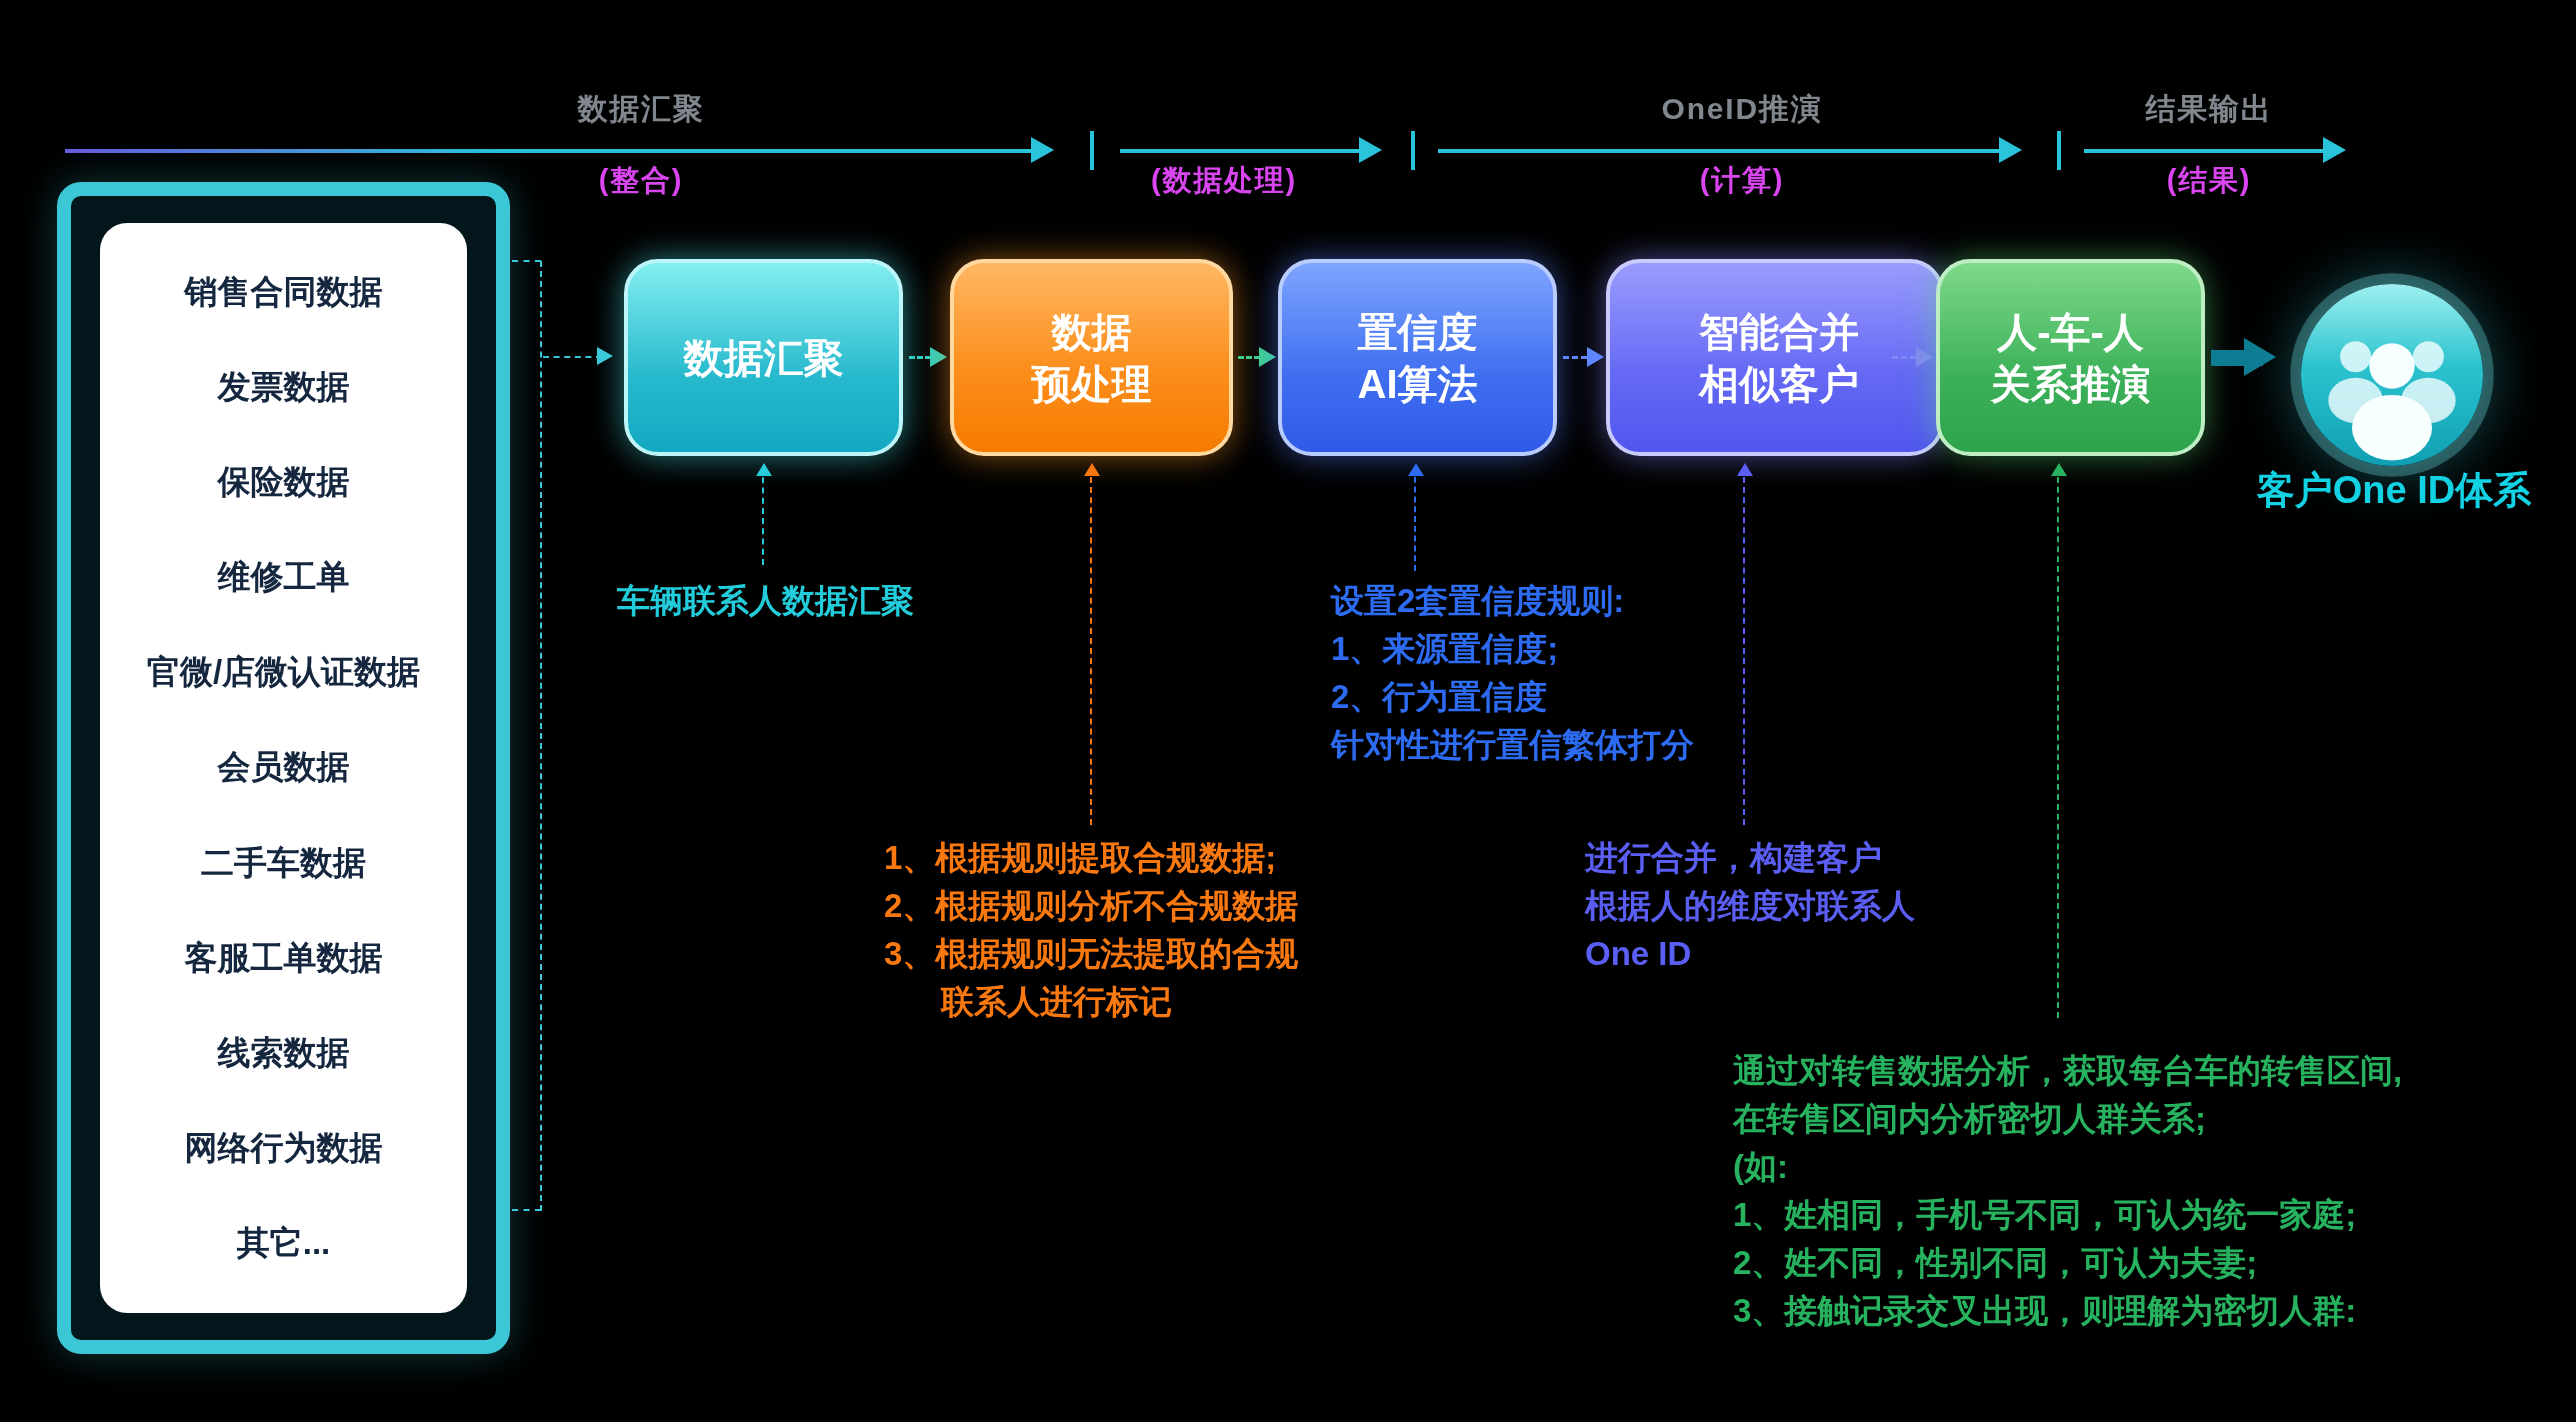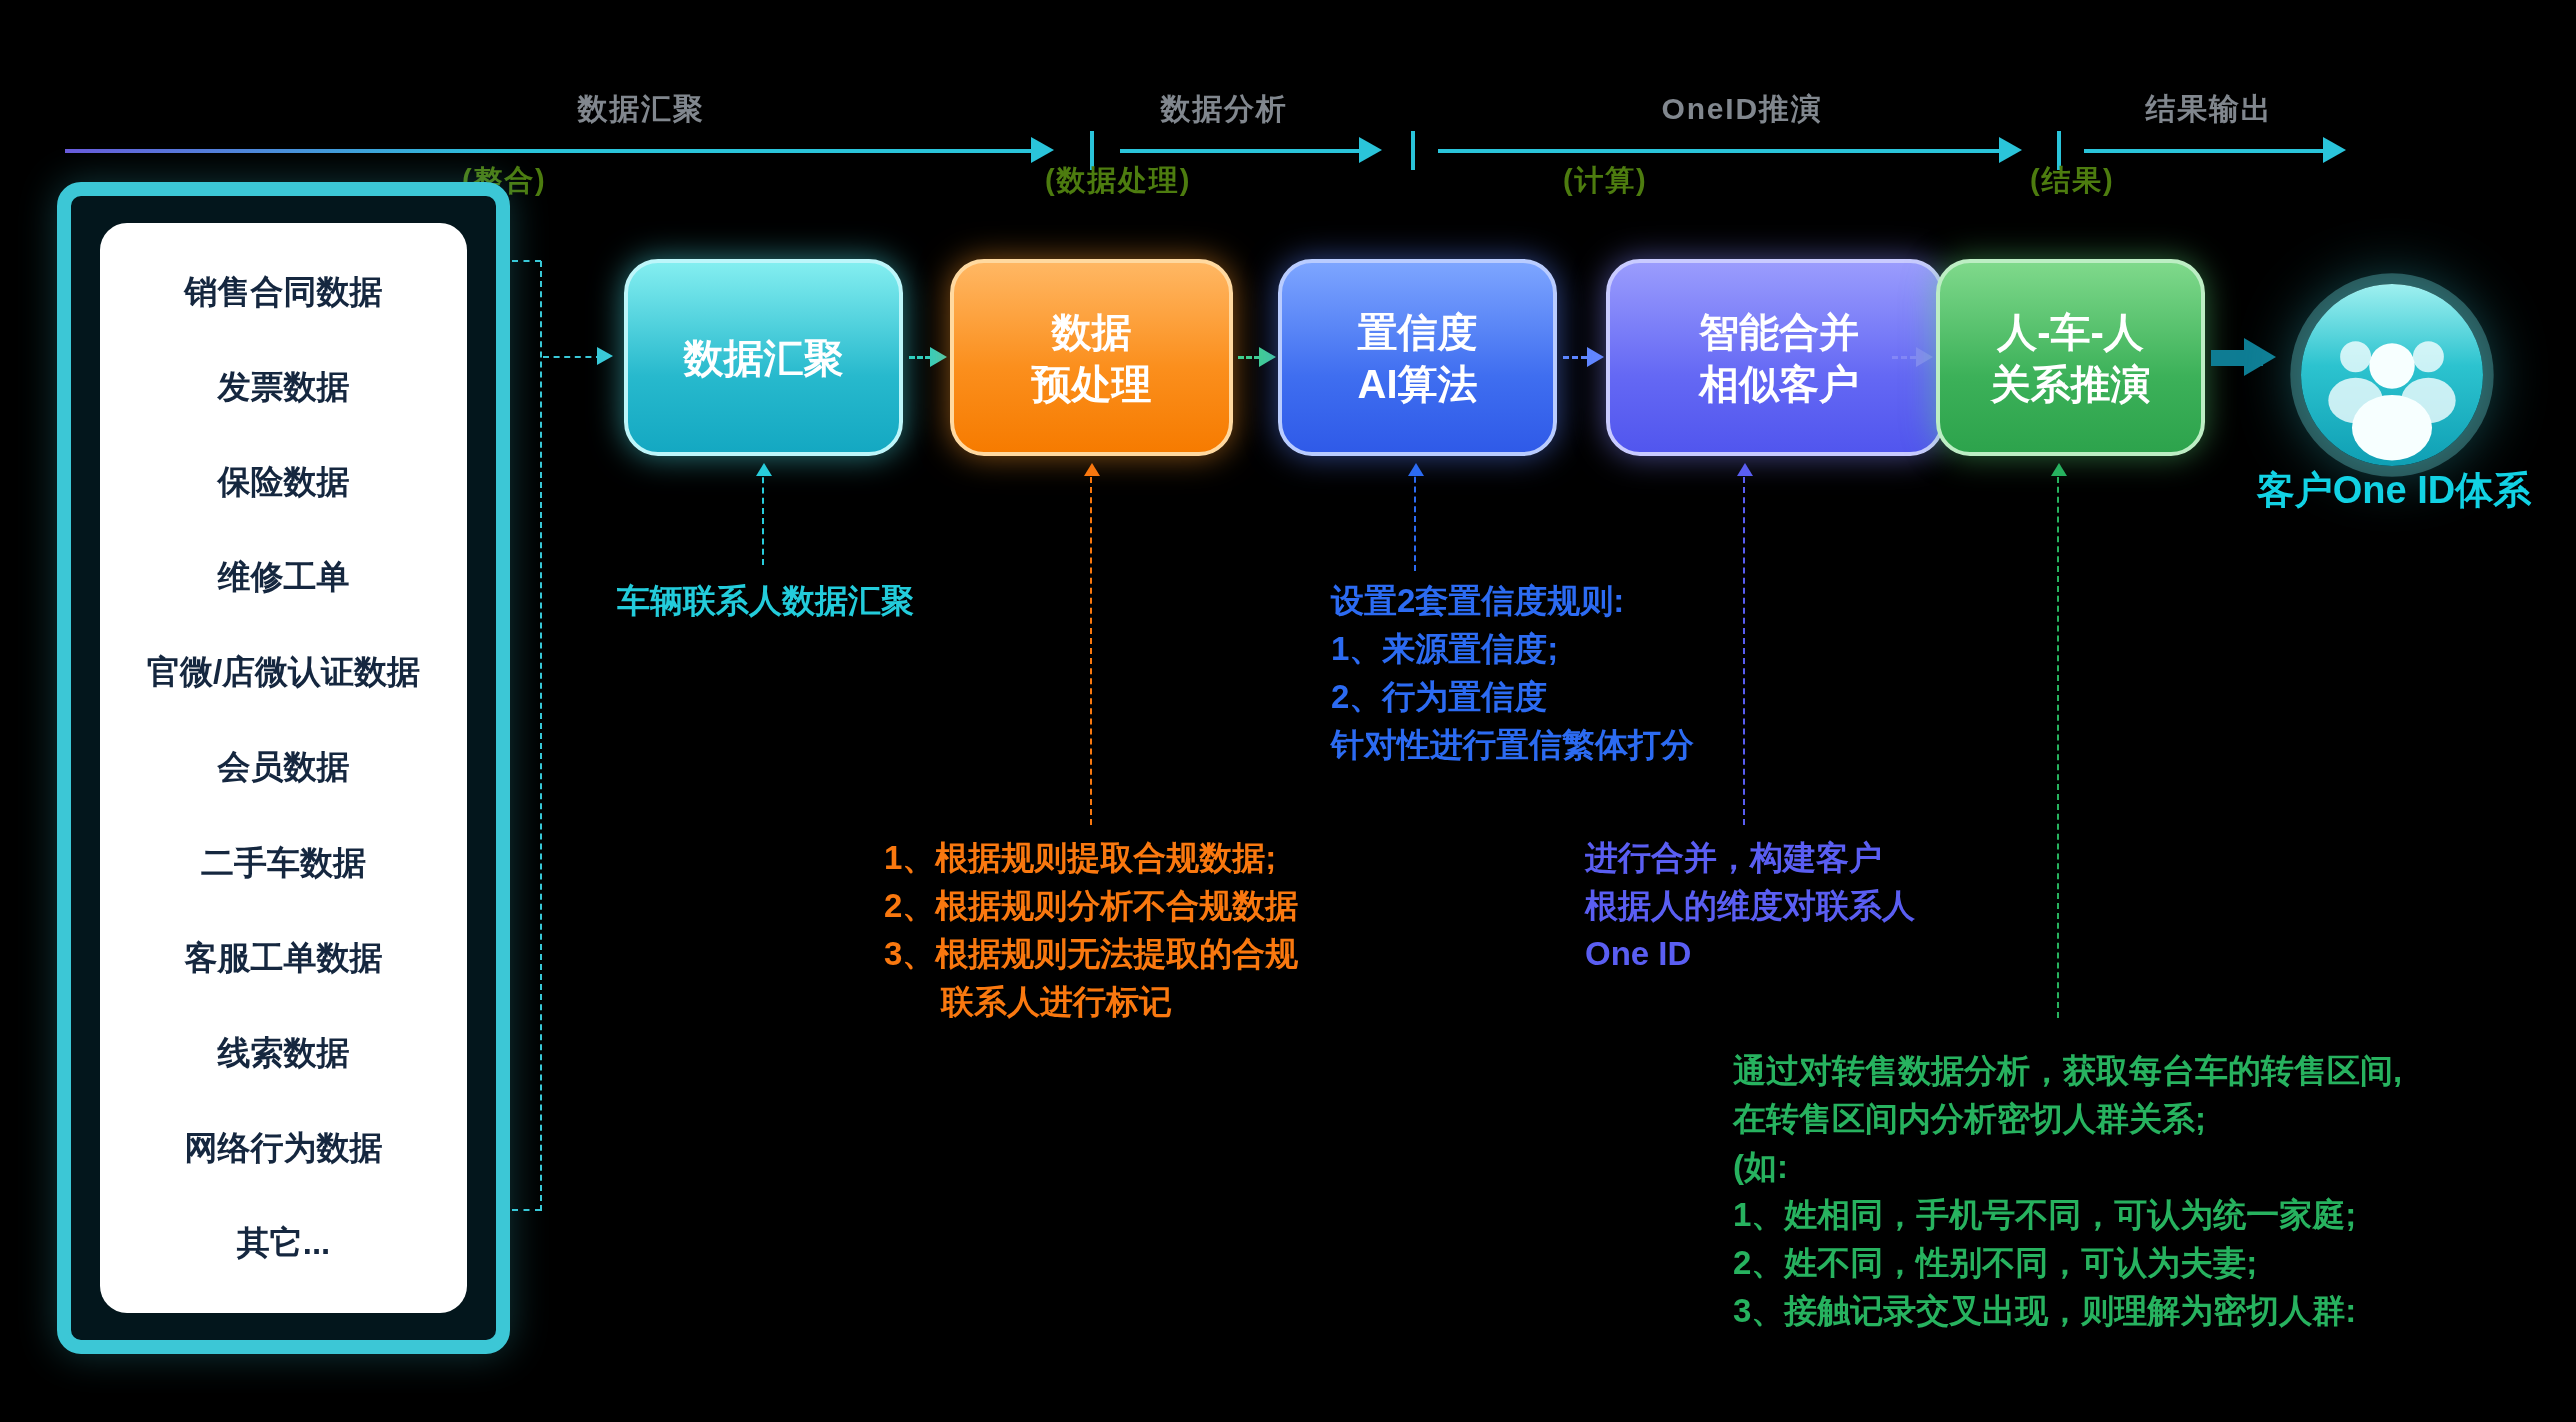--- a/index.html
+++ b/index.html
@@ -9,22 +9,22 @@
     font-family: "Liberation Sans", "DejaVu Sans", sans-serif;
     overflow: hidden;
   }
   .stage { position: relative; width: 2576px; height: 1422px; background: #000; overflow: hidden; }
 
   
   .phase-label { position: absolute; top: 89px; width: 358px; text-align: center;
     font-size: 30px; font-weight: 700; color: #81878e; letter-spacing: 1.8px; }
   .pl-1 { left: 462px; } .pl-2 { left: 1045px; } .pl-3 { left: 1563px; } .pl-4 { left: 2030px; }
 
-  .phase-sublabel { position: absolute; top: 161px; width: 358px; text-align: left;
-    font-size: 29px; font-weight: 600; color: #4d7c0f; letter-spacing: 1.8px; }
+  .phase-sublabel { position: absolute; top: 161px; width: 358px; text-align: center;
+    font-size: 29px; font-weight: 600; color: #d946ef; letter-spacing: 1.8px; }
   .ps-1 { left: 462px; } .ps-2 { left: 1045px; } .ps-3 { left: 1563px; } .ps-4 { left: 2030px; }
 
   .phase-arrow { position: absolute; top: 149px; height: 3.6px; background: #2ac4da; }
   .phase-arrow::after { content: ""; position: absolute; right: -23px; top: -11.6px;
     border: 13.4px solid transparent; border-left: 23px solid #2ac4da; }
   .pa-1 { left: 65px;  width: 979px; background: linear-gradient(90deg, #6a5bdc, #2ac4da 45%); }
   .pa-2 { left: 1120px; width: 252px; }
   .pa-3 { left: 1438px; width: 574px; }
   .pa-4 { left: 2084px; width: 252px; }
 
@@ -114,21 +114,20 @@
   .ann-text.indigo { left: 1585px; top: 834px;  color: #5a5ef2; }
   .ann-text.green  { left: 1733px; top: 1027px; color: #27b25f; margin-top: 20px; }
   .ann-text .indent { padding-left: 57px; }
 </style>
 </head>
 <body>
 
 <div class="stage">
 
   <div class="phase-label pl-1">数据汇聚</div>
-  <div class="phase-label pl-2">数据分析</div>
   <div class="phase-label pl-3">OneID推演</div>
   <div class="phase-label pl-4">结果输出</div>
 
   <div class="phase-arrow pa-1"></div>
   <div class="phase-divider pd-1"></div>
   <div class="phase-arrow pa-2"></div>
   <div class="phase-divider pd-2"></div>
   <div class="phase-arrow pa-3"></div>
   <div class="phase-divider pd-3"></div>
   <div class="phase-arrow pa-4"></div>

